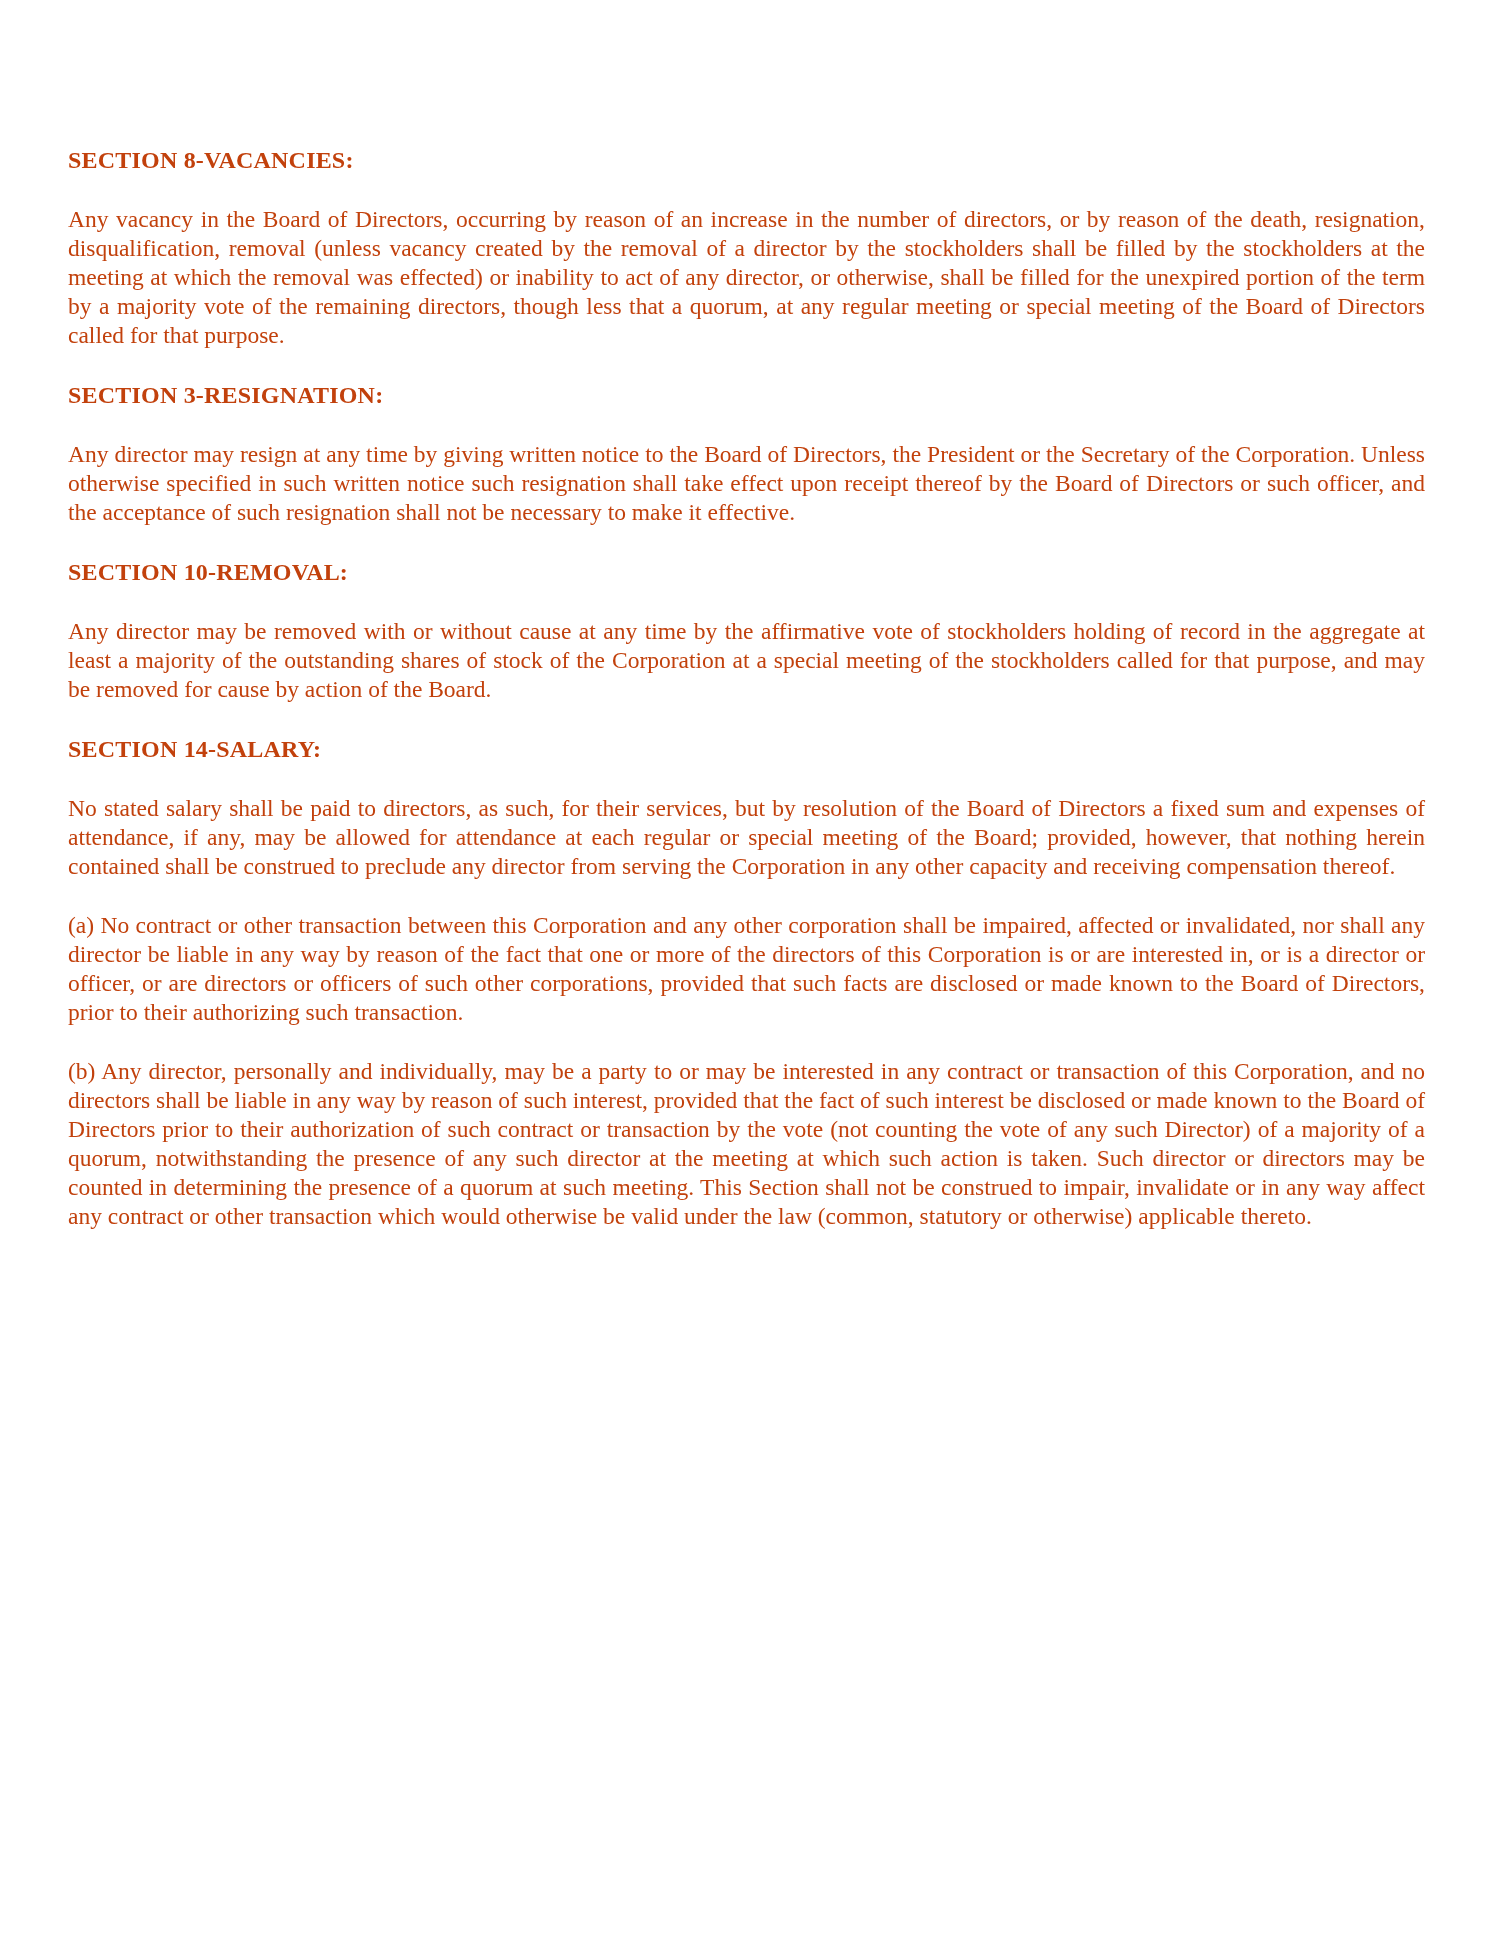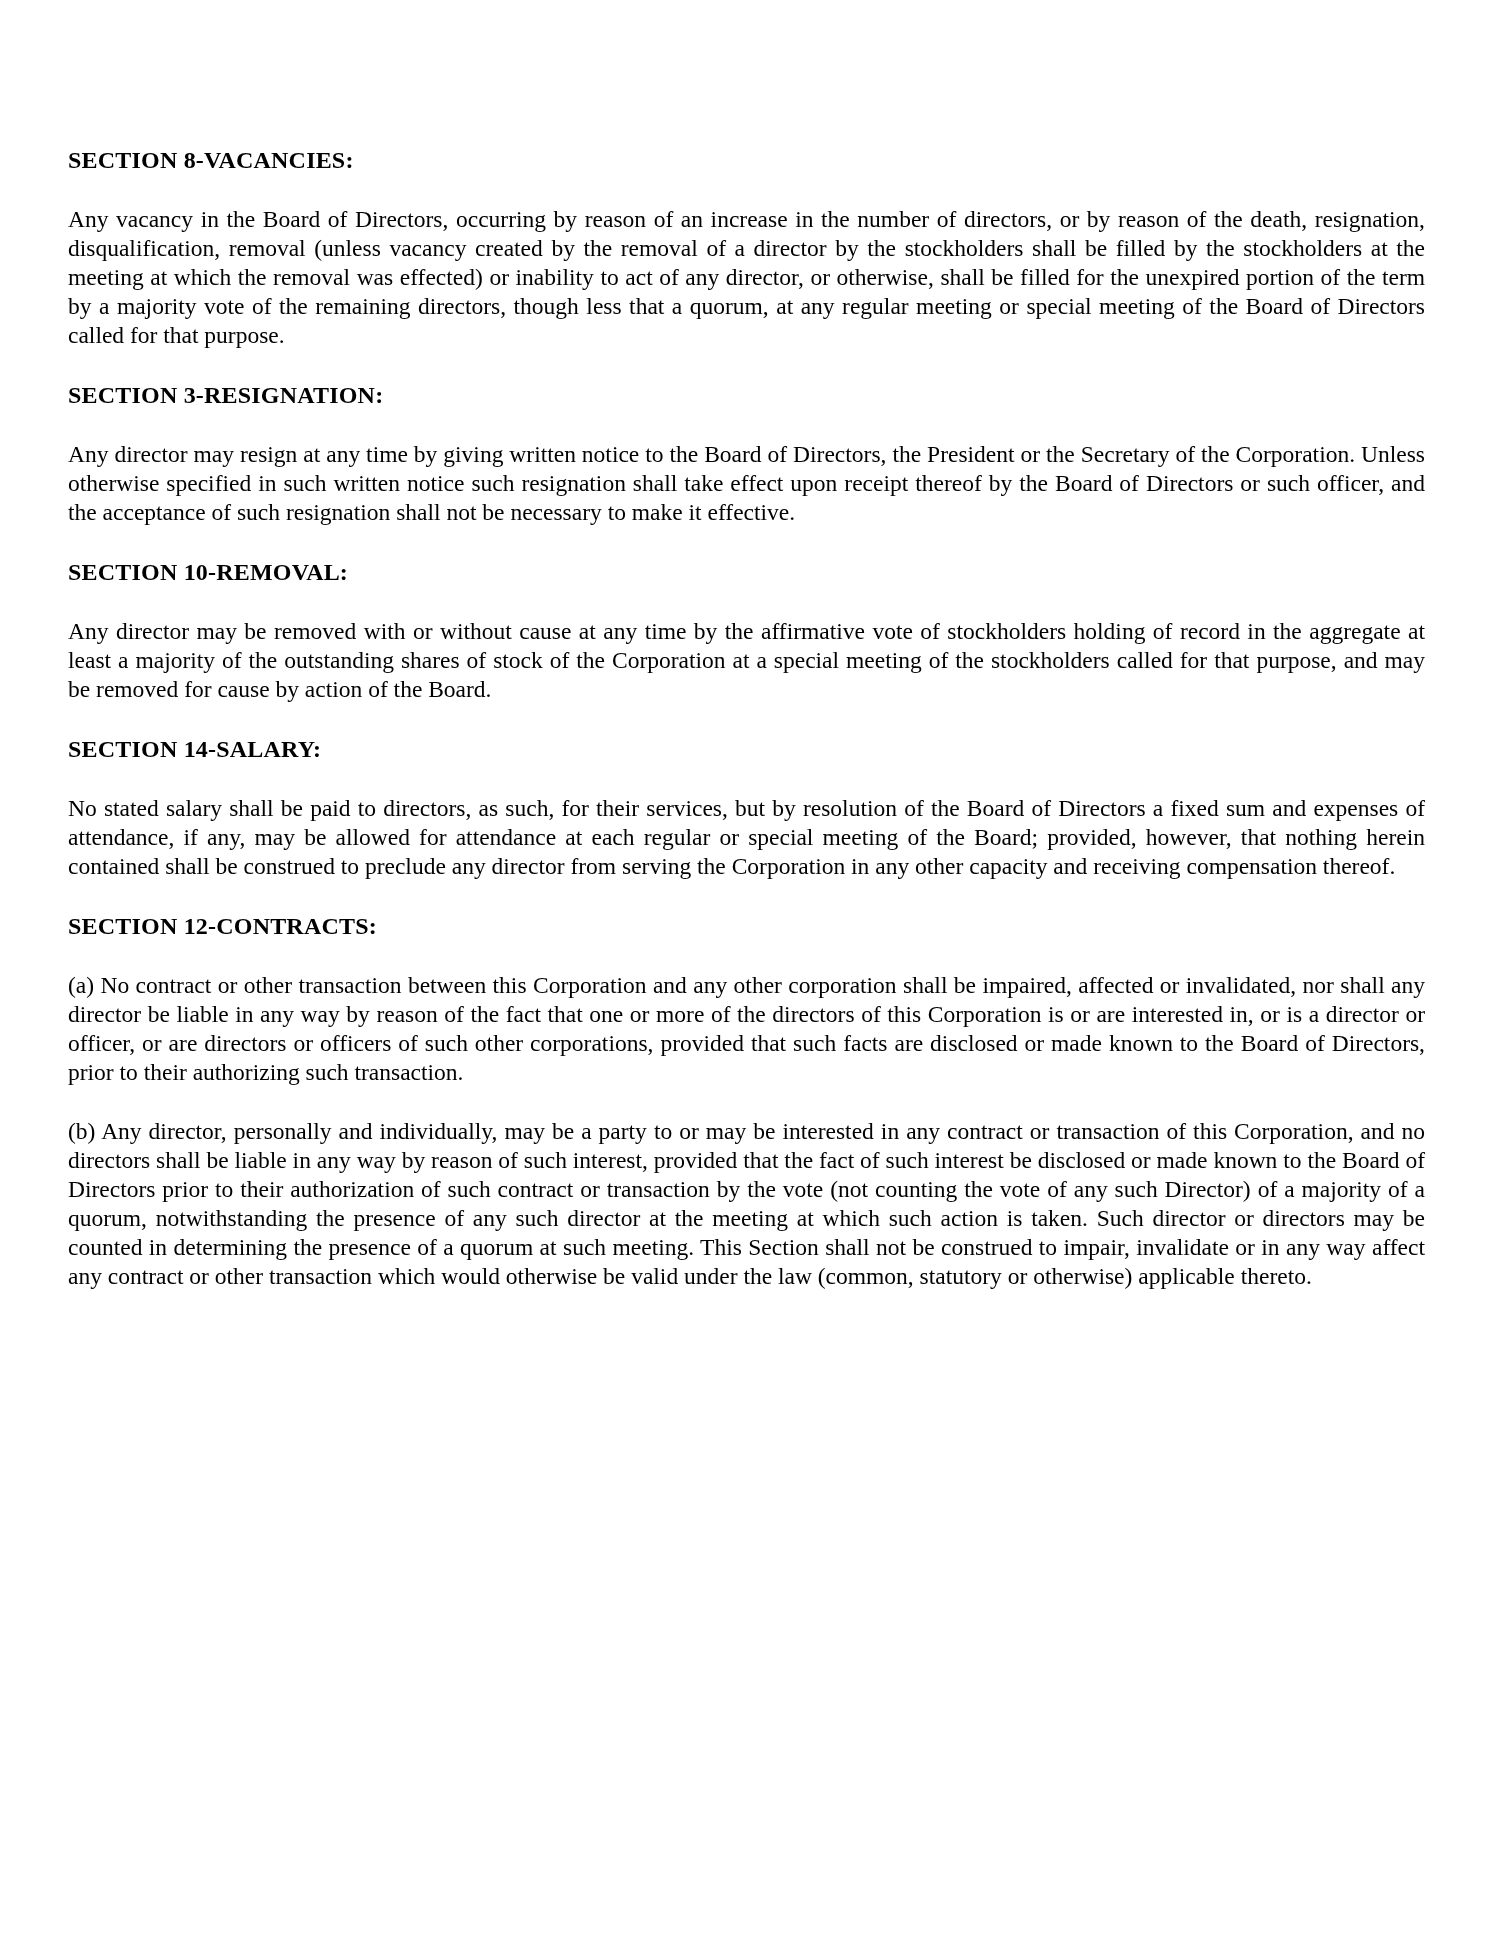--- a/index.html
+++ b/index.html
@@ -6,21 +6,21 @@
     margin: 0;
     padding: 0;
     background: #ffffff;
   }
   .page {
     position: relative;
     width: 1498px;
     height: 1634px;
     box-sizing: border-box;
     background: #ffffff;
-    color: #000000;
+    color: #c2410c;
     font-family: "Liberation Serif", "DejaVu Serif", serif;
     font-size: 23.5px;
     padding: 145px 73px 0 68px;
     overflow: hidden;
   }
   .section-heading {
     font-size: 24px;
     font-weight: bold;
     line-height: 30px;
     margin: 30px 0 0 0;
@@ -55,18 +55,17 @@
     <h2 class="section-heading">SECTION 10-REMOVAL:</h2>
     <p class="section-paragraph">Any director may be removed with or without cause at any time by the affirmative vote of stockholders holding of record in the aggregate at least a majority of the outstanding shares of stock of the Corporation at a special meeting of the stockholders called for that purpose, and may be removed for cause by action of the Board.</p>
   </div>
 
   <div class="section-block">
     <h2 class="section-heading">SECTION 14-SALARY:</h2>
     <p class="section-paragraph">No stated salary shall be paid to directors, as such, for their services, but by resolution of the Board of Directors a fixed sum and expenses of attendance, if any, may be allowed for attendance at each regular or special meeting of the Board; provided, however, that nothing herein contained shall be construed to preclude any director from serving the Corporation in any other capacity and receiving compensation thereof.</p>
   </div>
 
   <div class="section-block">
-    <h2 class="section-heading">SECTION 12-CONTRACTS:</h2>
     <p class="section-paragraph">(a) No contract or other transaction between this Corporation and any other corporation shall be impaired, affected or invalidated, nor shall any director be liable in any way by reason of the fact that one or more of the directors of this Corporation is or are interested in, or is a director or officer, or are directors or officers of such other corporations, provided that such facts are disclosed or made known to the Board of Directors, prior to their authorizing such transaction.</p>
     <p class="section-paragraph">(b) Any director, personally and individually, may be a party to or may be interested in any contract or transaction of this Corporation, and no directors shall be liable in any way by reason of such interest, provided that the fact of such interest be disclosed or made known to the Board of Directors prior to their authorization of such contract or transaction by the vote (not counting the vote of any such Director) of a majority of a quorum, notwithstanding the presence of any such director at the meeting at which such action is taken. Such director or directors may be counted in determining the presence of a quorum at such meeting. This Section shall not be construed to impair, invalidate or in any way affect any contract or other transaction which would otherwise be valid under the law (common, statutory or otherwise) applicable thereto.</p>
   </div>
 
 </div>
 
 </body></html>

